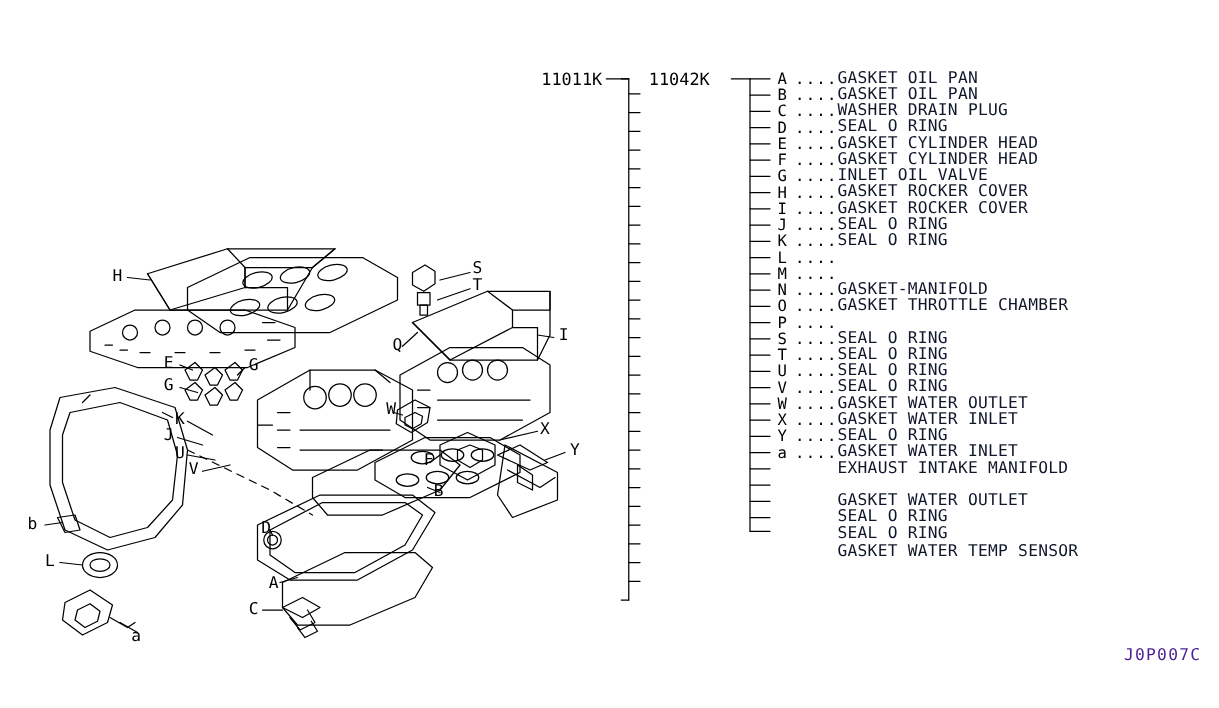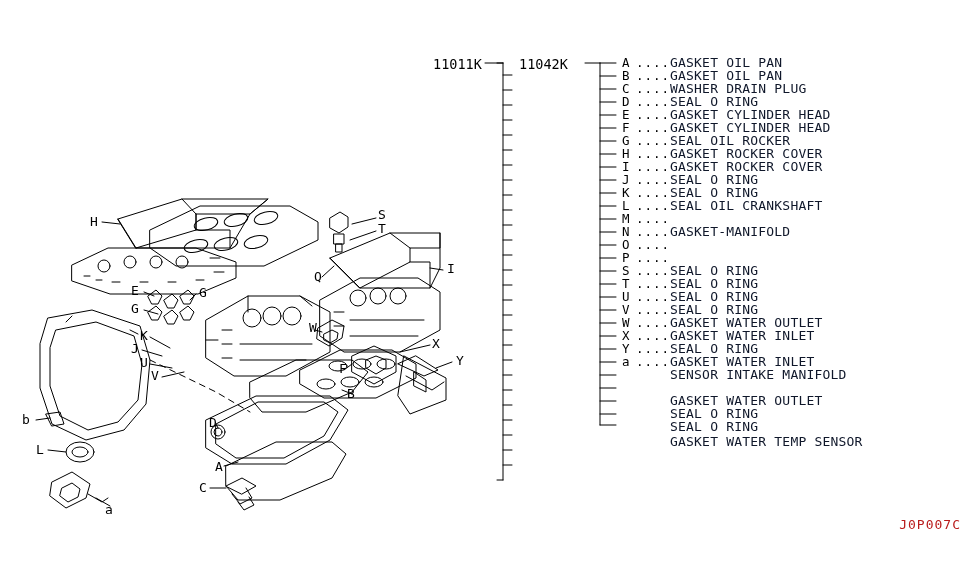--- a/index.html
+++ b/index.html
@@ -81,21 +81,21 @@
   .legend-desc.indent {
     margin-left: 48px;
   }
   .drawing-no {
     position: absolute;
     right: 14px;
     bottom: 34px;
     font-family: "DejaVu Sans Mono", monospace;
     font-size: 13px;
     letter-spacing: 1px;
-    color: #b91c1c;
+    color: #4c1d95;
   }
 </style>
 </head>
 <body>
 
 <div id="page">
 
   <svg id="diagram-svg" viewBox="0 0 975 566">
     <g fill="none" stroke="#000" stroke-width="1" stroke-linejoin="round" stroke-linecap="round">
 
@@ -358,21 +358,21 @@
       <span class="legend-desc">GASKET CYLINDER HEAD</span>
     </div>
     <div class="legend-row" style="left:622px; top:120px;">
       <span class="legend-key">F</span>
       <span class="legend-dots">......</span>
       <span class="legend-desc">GASKET CYLINDER HEAD</span>
     </div>
     <div class="legend-row" style="left:622px; top:133px;">
       <span class="legend-key">G</span>
       <span class="legend-dots">......</span>
-      <span class="legend-desc">SEAL OIL ROCKER</span>
+      <span class="legend-desc">INLET OIL VALVE</span>
     </div>
     <div class="legend-row" style="left:622px; top:146px;">
       <span class="legend-key">H</span>
       <span class="legend-dots">......</span>
       <span class="legend-desc">GASKET ROCKER COVER</span>
     </div>
     <div class="legend-row" style="left:622px; top:159px;">
       <span class="legend-key">I</span>
       <span class="legend-dots">......</span>
       <span class="legend-desc">GASKET ROCKER COVER</span>
@@ -383,34 +383,34 @@
       <span class="legend-desc">SEAL O RING</span>
     </div>
     <div class="legend-row" style="left:622px; top:185px;">
       <span class="legend-key">K</span>
       <span class="legend-dots">......</span>
       <span class="legend-desc">SEAL O RING</span>
     </div>
     <div class="legend-row" style="left:622px; top:198px;">
       <span class="legend-key">L</span>
       <span class="legend-dots">......</span>
-      <span class="legend-desc">SEAL OIL CRANKSHAFT</span>
     </div>
     <div class="legend-row" style="left:622px; top:211px;">
       <span class="legend-key">M</span>
       <span class="legend-dots">......</span>
     </div>
     <div class="legend-row" style="left:622px; top:224px;">
       <span class="legend-key">N</span>
       <span class="legend-dots">......</span>
       <span class="legend-desc">GASKET-MANIFOLD</span>
     </div>
     <div class="legend-row" style="left:622px; top:237px;">
       <span class="legend-key">O</span>
       <span class="legend-dots">......</span>
+      <span class="legend-desc">GASKET THROTTLE CHAMBER</span>
     </div>
     <div class="legend-row" style="left:622px; top:250px;">
       <span class="legend-key">P</span>
       <span class="legend-dots">......</span>
     </div>
     <div class="legend-row" style="left:622px; top:263px;">
       <span class="legend-key">S</span>
       <span class="legend-dots">......</span>
       <span class="legend-desc">SEAL O RING</span>
     </div>
@@ -443,21 +443,21 @@
       <span class="legend-key">Y</span>
       <span class="legend-dots">......</span>
       <span class="legend-desc">SEAL O RING</span>
     </div>
     <div class="legend-row" style="left:622px; top:354px;">
       <span class="legend-key">a</span>
       <span class="legend-dots">......</span>
       <span class="legend-desc">GASKET WATER INLET</span>
     </div>
     <div class="legend-row" style="left:622px; top:367px;">
-      <span class="legend-desc indent">SENSOR INTAKE MANIFOLD</span>
+      <span class="legend-desc indent">EXHAUST INTAKE MANIFOLD</span>
     </div>
     <div class="legend-row" style="left:622px; top:393px;">
       <span class="legend-desc indent">GASKET WATER OUTLET</span>
     </div>
     <div class="legend-row" style="left:622px; top:406px;">
       <span class="legend-desc indent">SEAL O RING</span>
     </div>
     <div class="legend-row" style="left:622px; top:419px;">
       <span class="legend-desc indent">SEAL O RING</span>
     </div>

